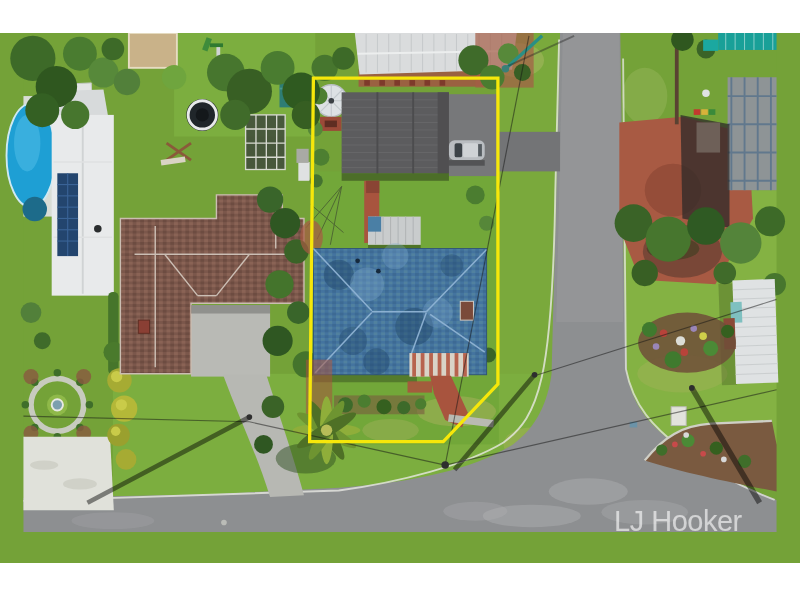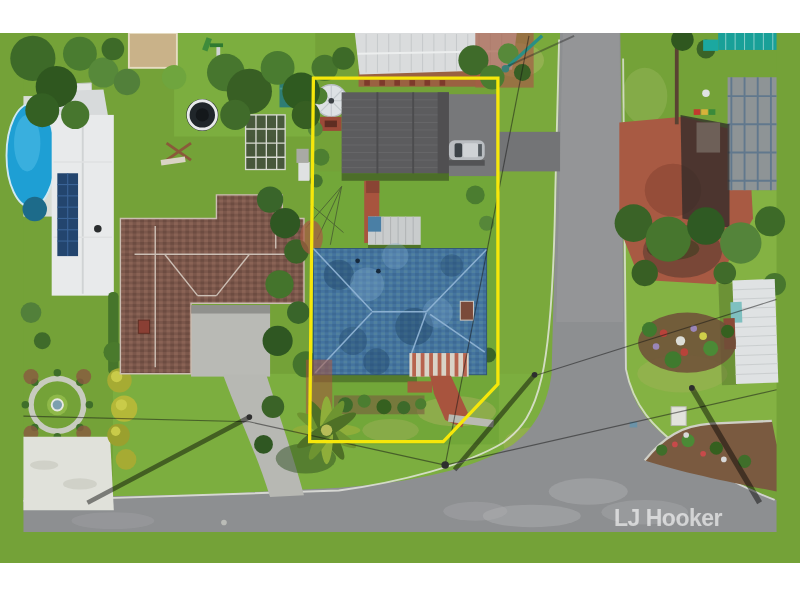--- a/index.html
+++ b/index.html
@@ -1,21 +1,21 @@
 <!DOCTYPE html>
 <html><head>
 <meta charset="utf-8">
 <style>
   html,body{margin:0;padding:0;background:#ffffff;}
   body{width:800px;height:600px;position:relative;overflow:hidden;font-family:"Liberation Sans",sans-serif;}
   .photo{position:absolute;left:0;top:33px;width:800px;height:530px;background:#74a238;}
   .watermark{
     position:absolute;left:614px;top:505px;
     font-family:"Liberation Sans",sans-serif;
-    font-size:23px;font-weight:700;letter-spacing:-0.5px;
+    font-size:29px;font-weight:400;letter-spacing:-0.5px;
     color:rgba(255,255,255,0.55);
     text-shadow:0 0 1px rgba(255,255,255,0.15);
     user-select:none;
   }
 </style>
 </head>
 <body>
 
 <div class="photo">
 <svg width="800" height="530" viewBox="0 33 800 563" xmlns="http://www.w3.org/2000/svg">

